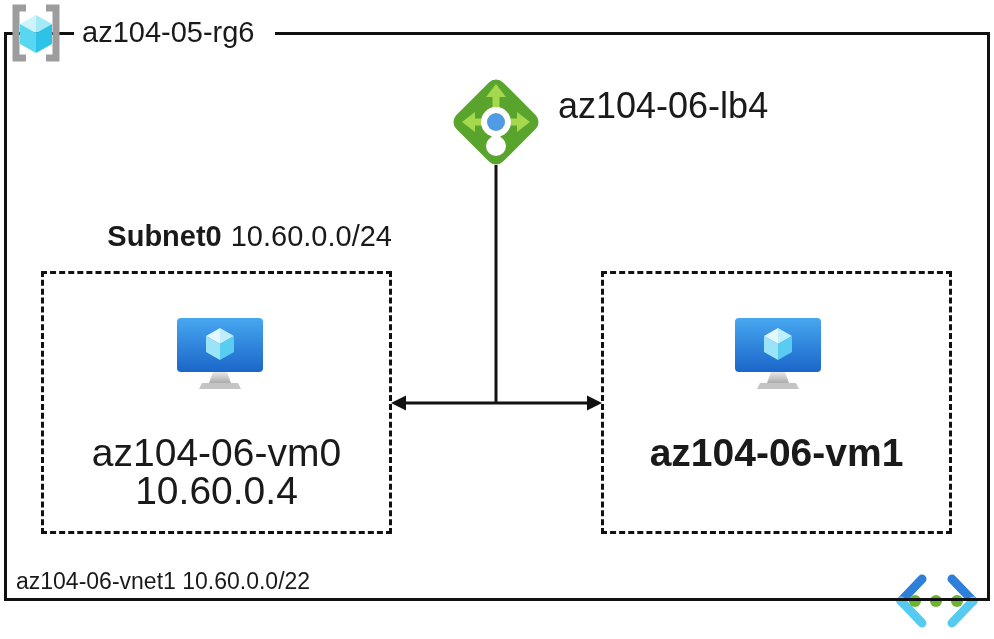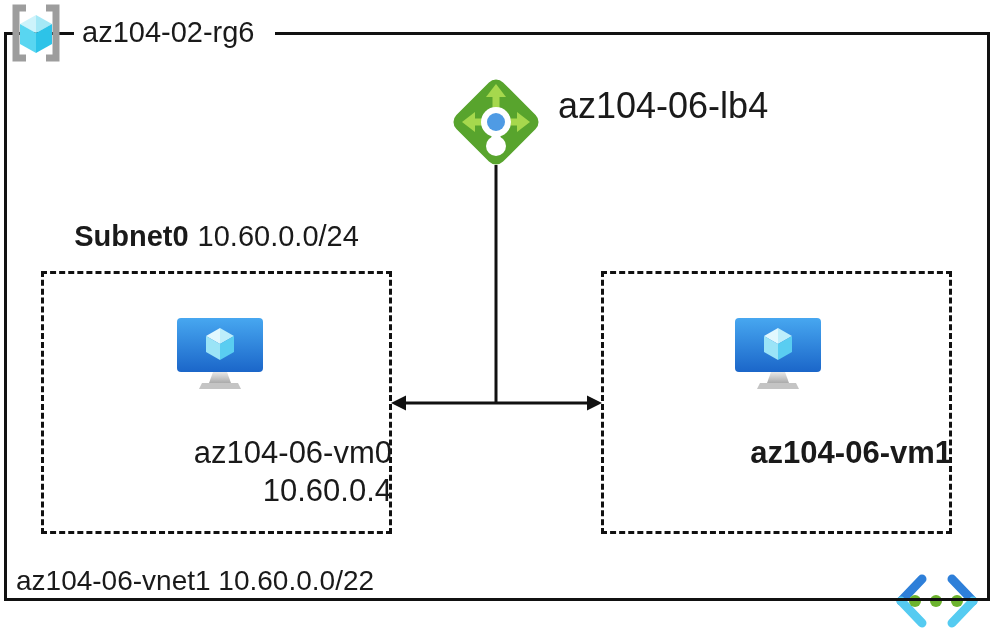--- a/index.html
+++ b/index.html
@@ -22,34 +22,34 @@
   .connectors{left:0;top:0;z-index:2;}
   
   .lb-icon{left:444px;top:72px;z-index:3;}
   .lb-labels{left:558px;top:84px;z-index:3;font-size:36px;line-height:43px;white-space:nowrap;}
   
   .subnet-box{
     width:351px;height:263px;border:3px dashed #111;box-sizing:border-box;z-index:2;background:transparent;
   }
   .subnet0-box{left:41px;top:271px;}
   .subnet1-box{left:601px;top:271px;}
-  .subnet-label{width:351px;top:219px;text-align:center;font-size:29px;line-height:34px;white-space:nowrap;z-index:3;}
+  .subnet-label{width:351px;top:219px;text-align:right;font-size:29px;line-height:34px;white-space:nowrap;z-index:3;}
   .subnet0-label{left:41px;}
   .subnet1-label{left:601px;}
   .subnet-name{font-weight:700;}
   .subnet-cidr{margin-left:9px;}
   
   .vm-icon{z-index:3;}
   .vm0-icon{left:175px;top:312px;}
   .vm1-icon{left:733px;top:312px;}
-  .vm-labels{width:351px;top:434px;text-align:right;font-size:31px;line-height:38px;z-index:3;}
+  .vm-labels{width:351px;top:434px;text-align:center;font-size:39px;line-height:38px;z-index:3;}
   .vm0-labels{left:41px;}
   .vm1-labels{left:601px;font-weight:bold;}
   
-  .vnet-label{left:16px;top:564px;font-size:28px;line-height:34px;z-index:4;white-space:nowrap;}
+  .vnet-label{left:16px;top:564px;font-size:23px;line-height:34px;z-index:4;white-space:nowrap;}
   .vnet-icon{left:896px;top:574px;z-index:1;}
 </style>
 </head>
 <body>
 
 <div class="canvas">
 
   <svg width="0" height="0" style="position:absolute" aria-hidden="true">
     <defs>
       <linearGradient id="vmScreen" x1="0" y1="0" x2="0" y2="1">
@@ -74,21 +74,21 @@
 
   <svg class="abs rg-icon" width="62" height="58" viewBox="0 0 62 58">
     <path d="M21,4 H11 V54 H21" fill="none" stroke-width="7" stroke="#9d9d9d"></path>
     <path d="M41,4 H51 V54 H41" fill="none" stroke-width="7" stroke="#9d9d9d"></path>
     <polygon points="31,11 31,29 15,20" fill="#cdf3fb"></polygon>
     <polygon points="31,11 47,20 31,29" fill="#a5e8f6"></polygon>
     <polygon points="15,20 31,29 31,49 15,40" fill="#59d6f1"></polygon>
     <polygon points="47,20 31,29 31,49 47,40" fill="#2dc3e8"></polygon>
   </svg>
 
-  <div class="abs rg-label">az104-02-rg6</div>
+  <div class="abs rg-label">az104-05-rg6</div>
 
   <svg class="abs lb-icon" width="104" height="100" viewBox="0 0 104 100">
     <rect x="19" y="17" width="66" height="66" rx="10" transform="rotate(45 52 50)" fill="#58a42d"></rect>
     <g fill="#a6d84d">
       <rect x="48.5" y="23" width="7" height="20"></rect>
       <polygon points="52,12 42,25 62,25"></polygon>
       <rect x="29" y="46.5" width="20" height="7"></rect>
       <polygon points="18,50 31,40 31,60"></polygon>
       <rect x="55" y="46.5" width="20" height="7"></rect>
       <polygon points="86,50 73,40 73,60"></polygon>

